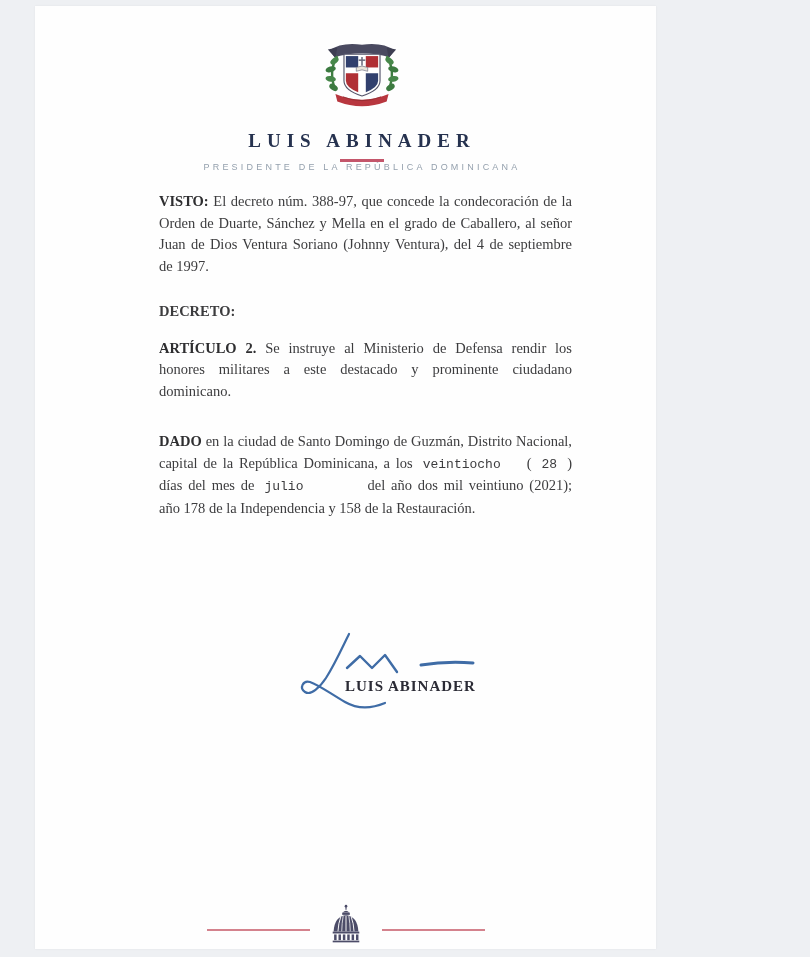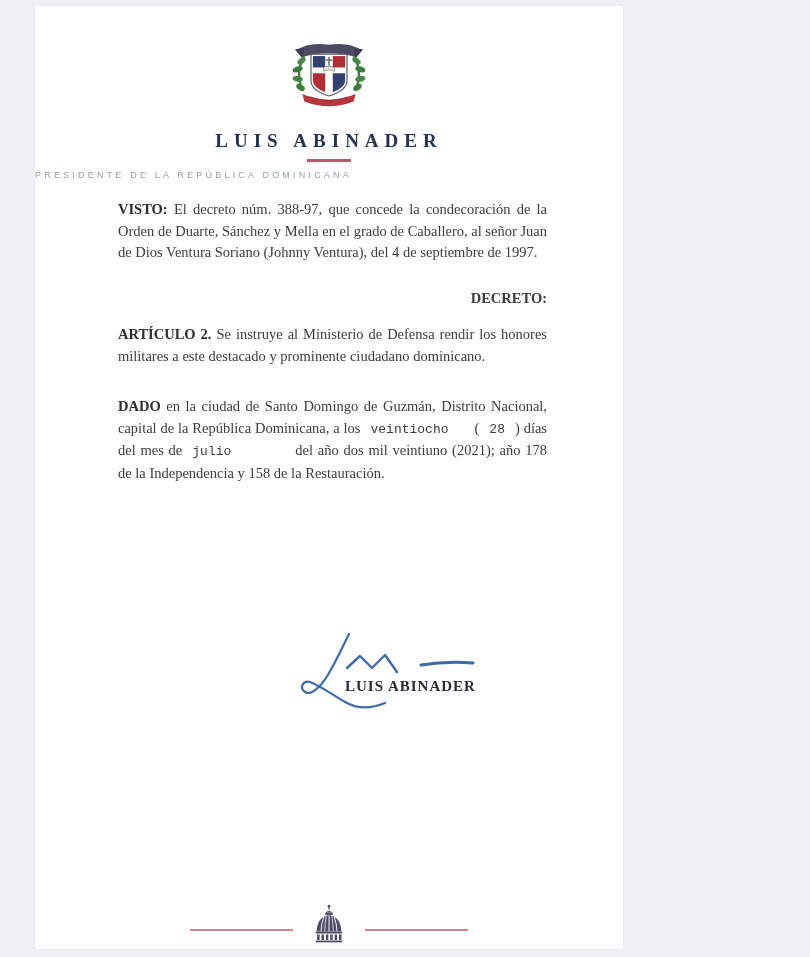--- a/index.html
+++ b/index.html
@@ -9,54 +9,55 @@
     font-family:"Liberation Serif", serif;
     overflow:hidden;
     position:relative;
   }
   .page {
     position:absolute;
     left:35px; top:6px;
     width:588px; height:943px;
     background:#fefefe;
     box-shadow:0 0 2px rgba(0,0,0,0.06);
+    padding-left:33px;
   }
   
   .coa-wrap { text-align:center; margin-top:33px; }
   .pres-name {
     text-align:center;
     margin-top:13px;
     font-size:19px;
     font-weight:bold;
     letter-spacing:6px;
     color:#26324f;
   }
   .red-rule {
     width:44px; height:3px;
     background:#c4566b;
     margin:7px auto 0 auto;
   }
   .pres-subtitle {
-    margin-top:8px;
+    text-align:center;
     font-family:"Liberation Sans", sans-serif;
     font-size:9px;
     letter-spacing:3.2px;
     color:#94a0ad;
   }
   
   .content {
     padding:0 76px 0 83px;
     color:#3c3c3e;
     font-size:14.5px;
     line-height:21.5px;
   }
-  .para { text-align:justify; margin:0; }
+  .para { text-align:justify; margin:8px; }
   .p-visto   { margin-top:19px; }
   .p-intro   { margin-top:32px; }
-  .h-decreto { margin-top:24px; text-align:right; font-weight:bold; }
+  .h-decreto { margin-top:24px; text-align:left; font-weight:bold; }
   .p-art     { margin-top:15px; }
   .p-dado    { margin-top:29px; }
   b.lead { color:#2e2e30; }
   .mono {
     font-family:Liberation Mono, monospace;
     font-size:13px;
   }
   .fill-day   { margin:0 26px 0 10px; }
   .fill-num   { margin:0 10px; }
   .fill-month { margin:0 64px 0 10px; }

